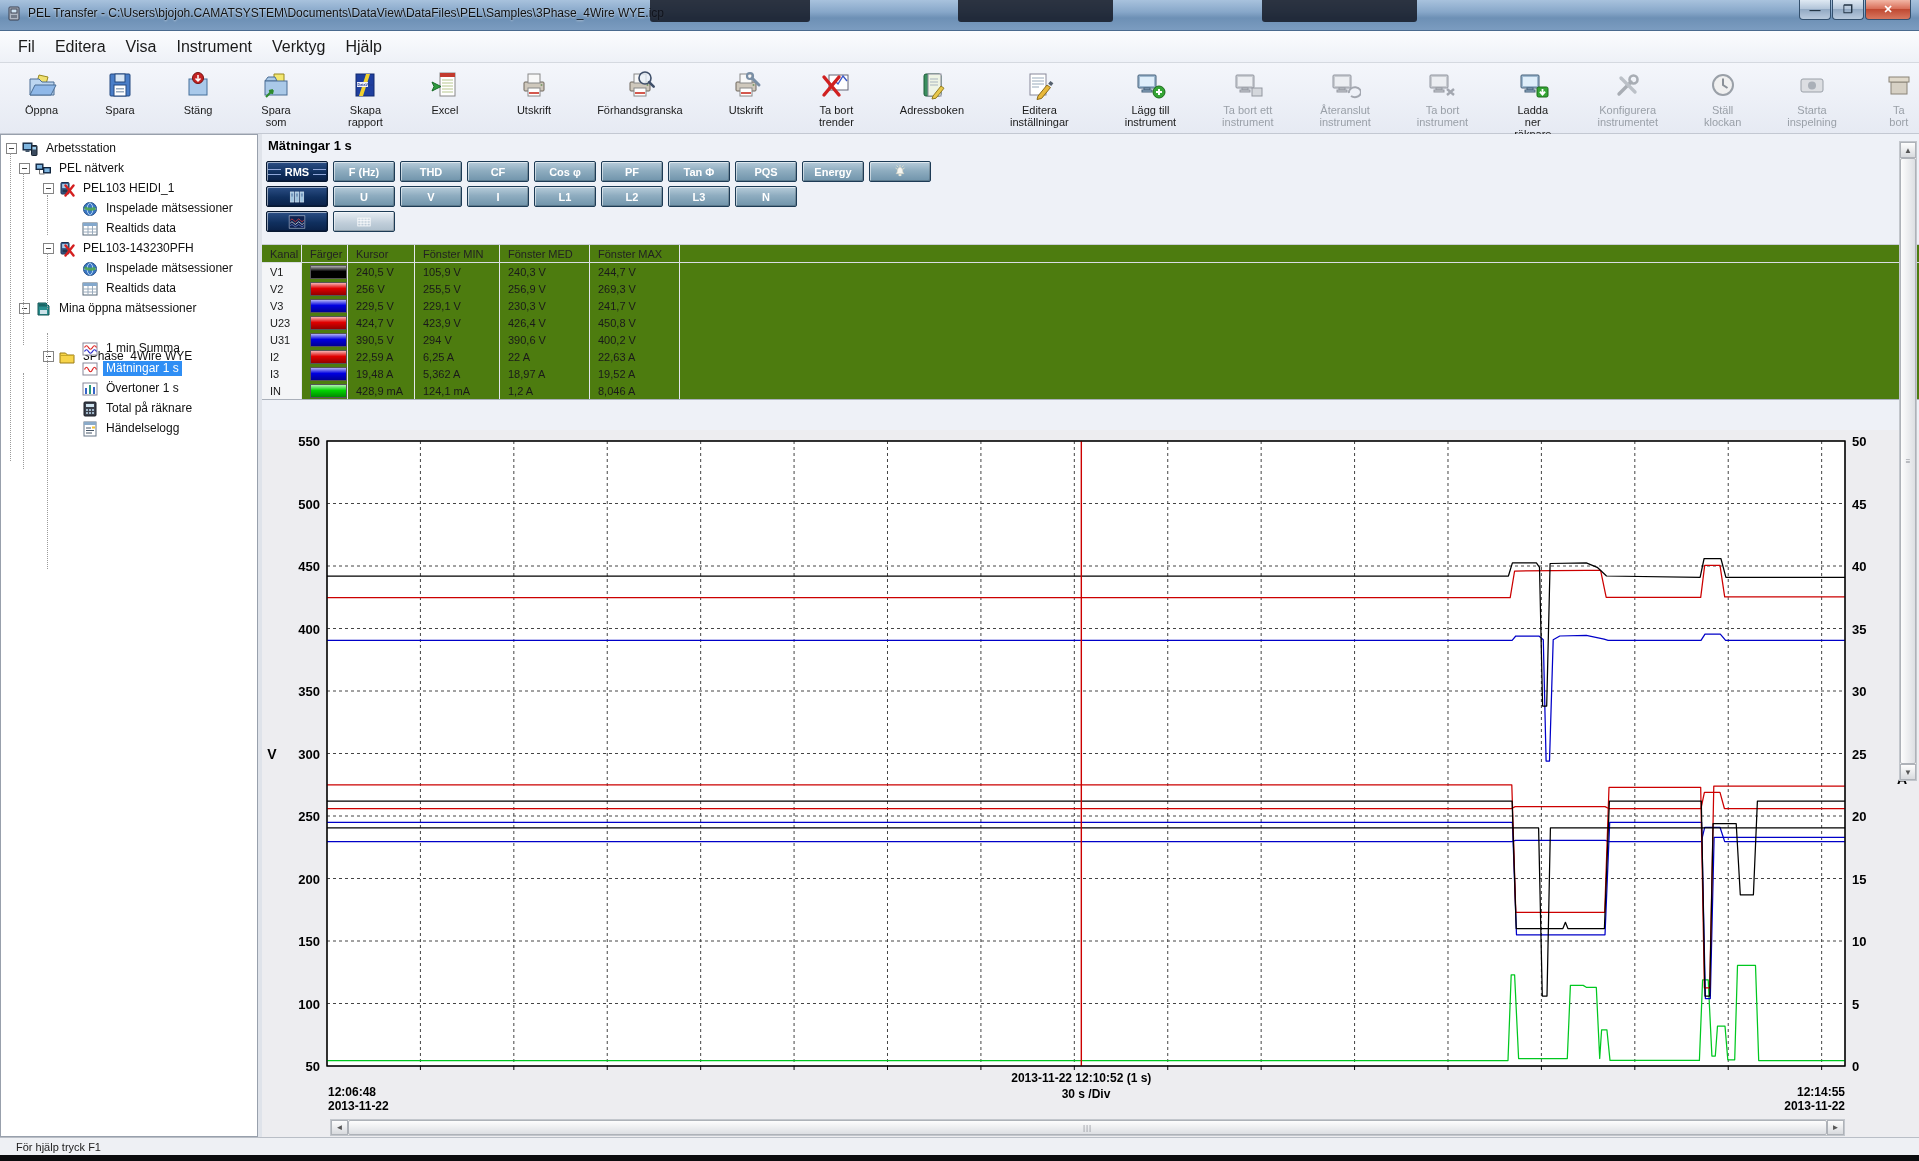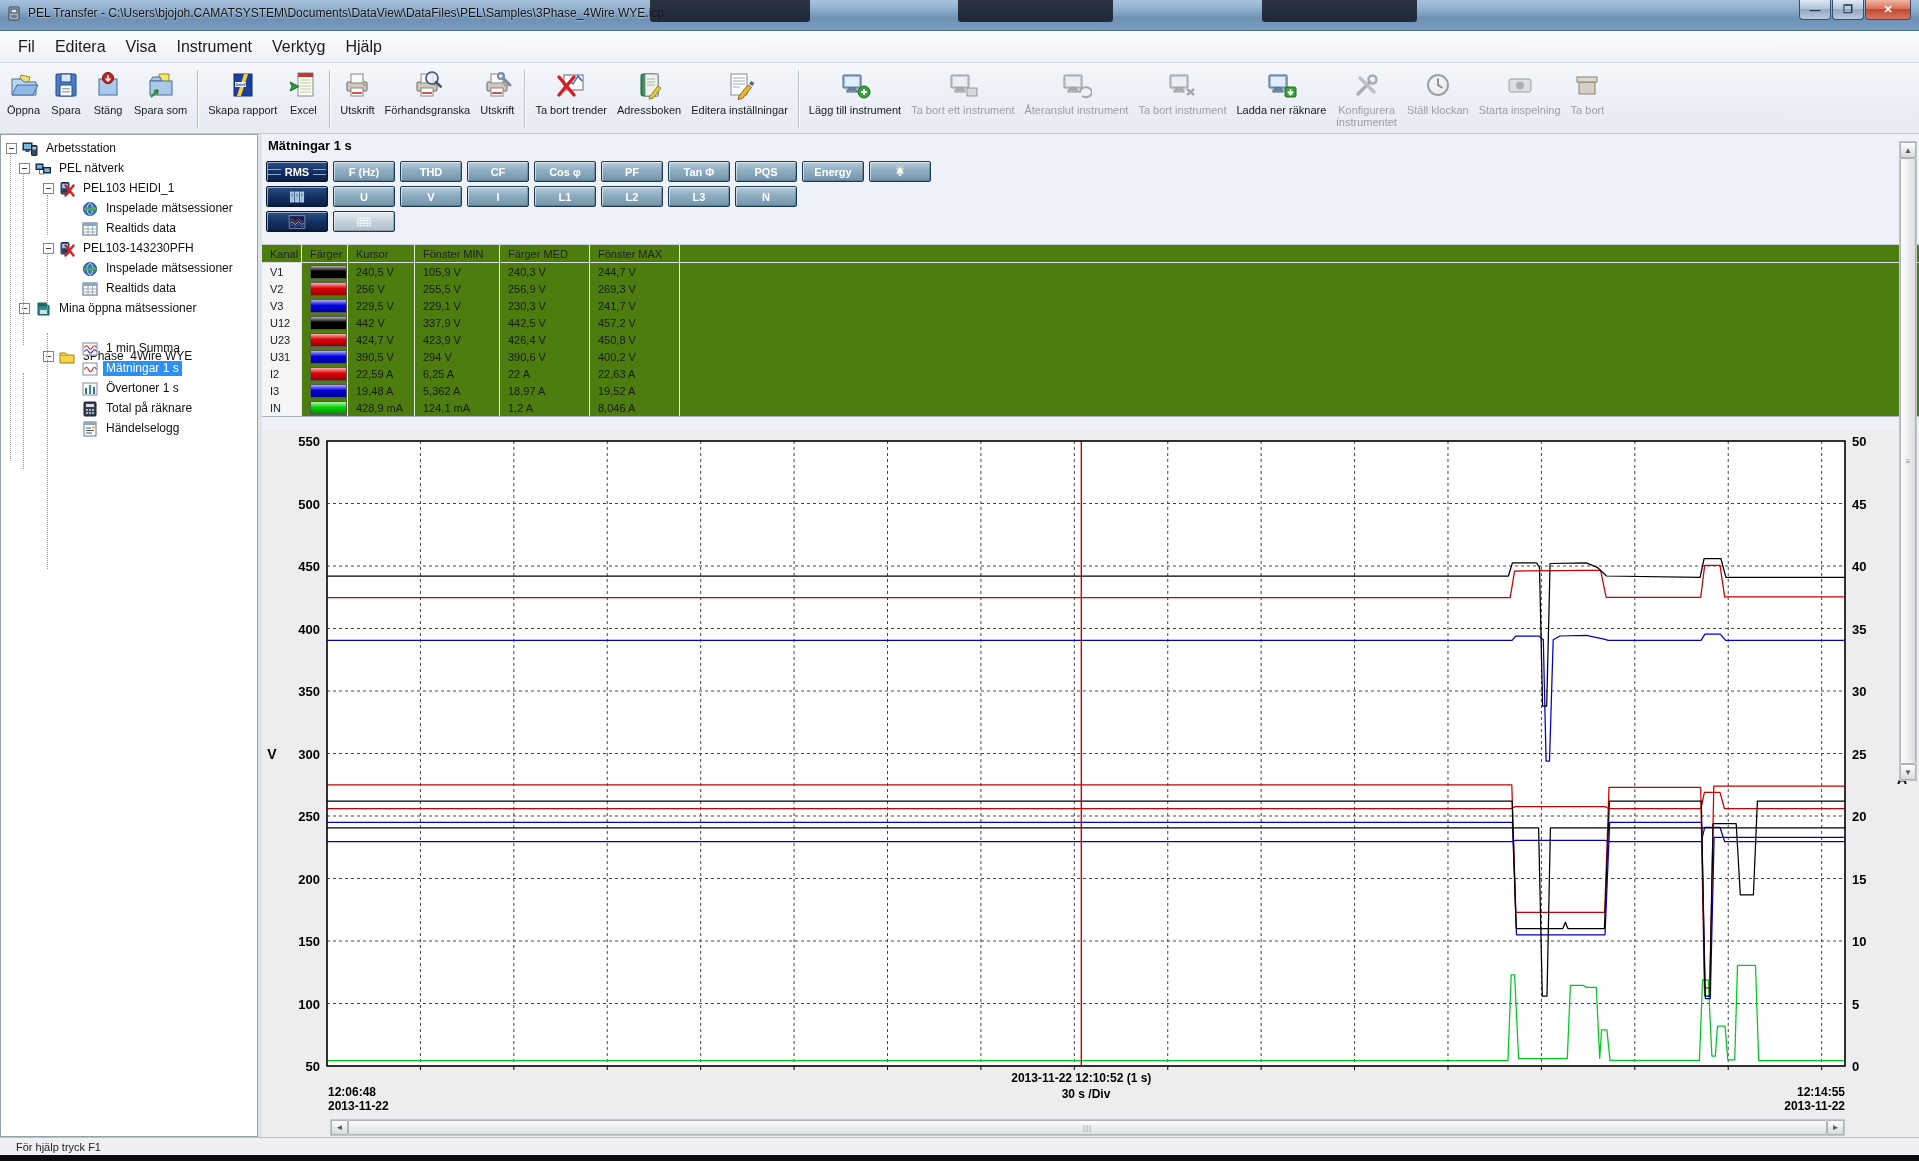--- a/index.html
+++ b/index.html
@@ -16,21 +16,21 @@
   .winbtn{width:30px;height:19px;border:1px solid #33506e;border-top:none;display:flex;align-items:center;justify-content:center;
     background:linear-gradient(180deg,#dfe9f3,#b4c6da 45%,#93aac4 50%,#b9cadd);color:#234;font-size:11px;font-weight:bold;border-radius:0 0 4px 4px;margin-left:1px;}
   .winbtn.close{width:44px;background:linear-gradient(180deg,#f2b6a5,#d9705a 45%,#c04a33 50%,#d8775f);color:#fff;}
   
   .menubar{position:absolute;left:0;top:31px;width:1919px;height:32px;background:linear-gradient(180deg,#fbfcfe,#eef1f7);
     border-bottom:1px solid #d5d9e0;display:flex;align-items:center;padding-left:8px;box-sizing:border-box;}
   .menu-item{padding:4px 10px;font-size:16px;color:#1a1a1a;cursor:default;}
   
   .toolbar{position:absolute;left:0;top:63px;width:1919px;height:71px;background:linear-gradient(180deg,#f4f6fb,#e6eaf3);
     border-bottom:1px solid #c3c8d2;display:flex;align-items:flex-start;padding:4px 2px 0 2px;box-sizing:border-box;}
-  .tbtn{display:flex;flex-direction:column;align-items:center;justify-content:flex-start;margin:0 1px;padding:2px 4px;border-radius:3px;}
+  .tbtn{display:flex;flex-direction:column;align-items:center;justify-content:flex-start;margin:0 19px;padding:2px 4px;border-radius:3px;}
   .tbtn svg{width:32px;height:32px;}
   .tbtn .tlabel{font-size:11px;color:#1a1a1a;margin-top:3px;text-align:center;line-height:12px;white-space:pre-line;}
   .tbtn.disabled .tlabel{color:#9aa0a8;}
   .tsep{width:1px;height:58px;background:#b9bec8;margin:3px 5px 0 5px;box-shadow:1px 0 0 #fff;}
   
   .main{position:absolute;left:0;top:134px;width:1919px;height:1003px;background:#eef1f7;}
   .tree{position:absolute;left:0;top:0;width:258px;height:1003px;background:#fff;border:1px solid #98a0ac;box-sizing:border-box;overflow:hidden;}
   .tree-row{position:absolute;height:19px;display:flex;align-items:center;font-size:12px;color:#111;white-space:nowrap;}
   .tree-row .elabel{padding:0 3px 1px 3px;}
   .tree-row .elabel.selected{background:#2f8ef4;color:#fff;}
@@ -553,21 +553,21 @@
               </svg>
             </div>
           </div>
         </div>
       <div class="meas-table" id="meastable">
           <div class="mt-header">
             <div class="mt-cell c0" style="background:none">Kanal</div>
             <div class="mt-cell c1" style="background:none">Färger</div>
             <div class="mt-cell c2" style="background:none">Kursor</div>
             <div class="mt-cell c3" style="background:none">Fönster MIN</div>
-            <div class="mt-cell c4" style="background:none">Färger MED</div>
+            <div class="mt-cell c4" style="background:none">Fönster MED</div>
             <div class="mt-cell c5" style="background:none">Fönster MAX</div>
             <div class="mt-cell cfill"></div>
           </div>
           <div class="mt-row">
             <div class="mt-cell c0">V1</div>
             <div class="mt-cell c1">
               <span class="swatch" style="background:linear-gradient(180deg,rgba(255,255,255,.7),rgba(255,255,255,0) 45%,rgba(0,0,0,.35)),#000000"></span>
             </div>
             <div class="mt-cell c2">240,5 V</div>
             <div class="mt-cell c3">105,9 V</div>
@@ -588,31 +588,20 @@
           </div>
           <div class="mt-row">
             <div class="mt-cell c0">V3</div>
             <div class="mt-cell c1">
               <span class="swatch" style="background:linear-gradient(180deg,rgba(255,255,255,.7),rgba(255,255,255,0) 45%,rgba(0,0,0,.35)),#0000e0"></span>
             </div>
             <div class="mt-cell c2">229,5 V</div>
             <div class="mt-cell c3">229,1 V</div>
             <div class="mt-cell c4">230,3 V</div>
             <div class="mt-cell c5">241,7 V</div>
-            <div class="mt-cell cfill"></div>
-          </div>
-          <div class="mt-row">
-            <div class="mt-cell c0">U12</div>
-            <div class="mt-cell c1">
-              <span class="swatch" style="background:linear-gradient(180deg,rgba(255,255,255,.7),rgba(255,255,255,0) 45%,rgba(0,0,0,.35)),#000000"></span>
-            </div>
-            <div class="mt-cell c2">442 V</div>
-            <div class="mt-cell c3">337,9 V</div>
-            <div class="mt-cell c4">442,5 V</div>
-            <div class="mt-cell c5">457,2 V</div>
             <div class="mt-cell cfill"></div>
           </div>
           <div class="mt-row">
             <div class="mt-cell c0">U23</div>
             <div class="mt-cell c1">
               <span class="swatch" style="background:linear-gradient(180deg,rgba(255,255,255,.7),rgba(255,255,255,0) 45%,rgba(0,0,0,.35)),#e00000"></span>
             </div>
             <div class="mt-cell c2">424,7 V</div>
             <div class="mt-cell c3">423,9 V</div>
             <div class="mt-cell c4">426,4 V</div>

